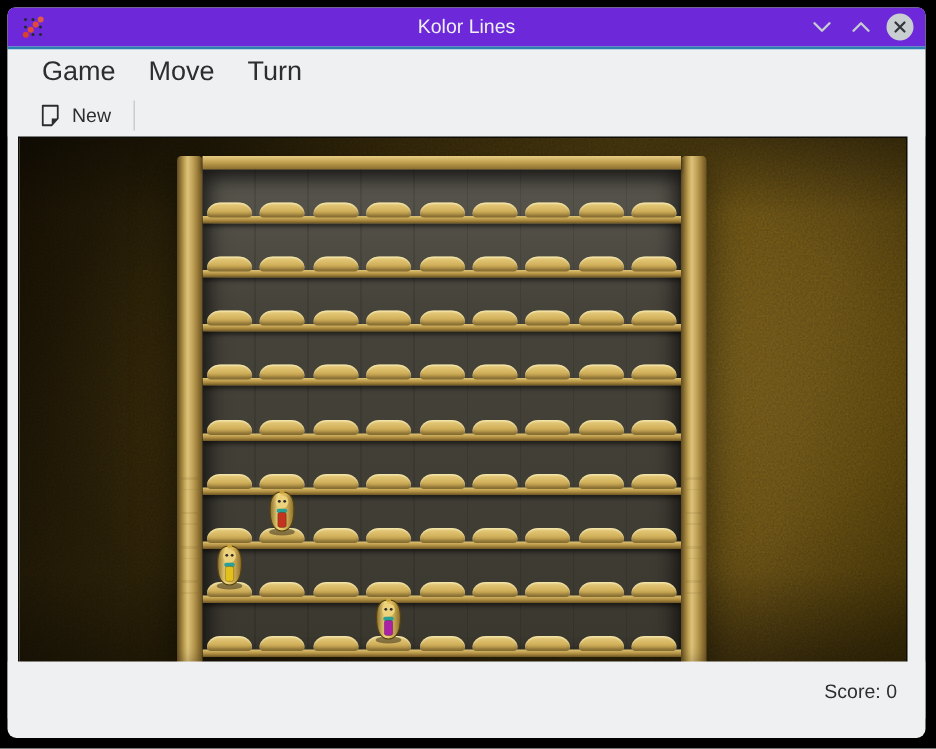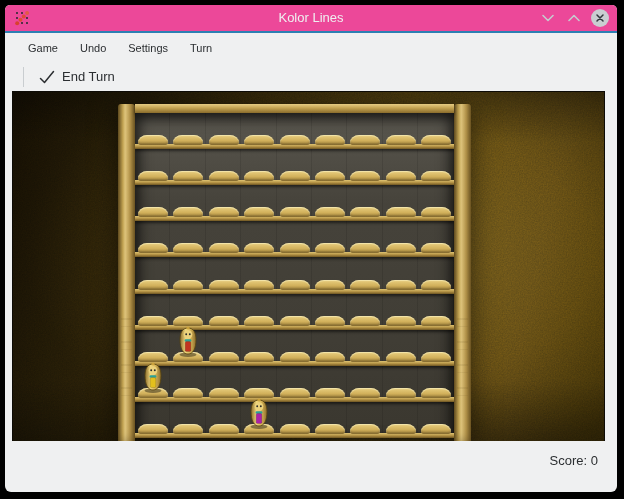--- a/index.html
+++ b/index.html
@@ -7,39 +7,39 @@
     width:624px;height:499px;background:#000;position:relative;overflow:hidden;
     font-family:"Liberation Sans","DejaVu Sans",sans-serif;
     -webkit-font-smoothing:antialiased;
   }
   .window{
     position:absolute;left:5px;top:5px;width:612px;height:487px;
     border-radius:5px 5px 6px 6px;overflow:hidden;background:#eff0f1;
   }
   
   .titlebar{
-    position:absolute;left:0;top:0;width:100%;height:26px;background:#ec4899;
+    position:absolute;left:0;top:0;width:100%;height:26px;background:#6d28d9;
     display:flex;align-items:center;
   }
   .app-icon{position:absolute;left:8px;top:4px;width:18px;height:18px;}
   .title{
     position:absolute;left:0;width:100%;text-align:center;
     color:#eff0f1;font-size:13px;line-height:26px;
   }
   .winbtns{position:absolute;right:8px;top:0;height:26px;display:flex;align-items:center;gap:8px;}
   .winbtn{width:18px;height:18px;display:flex;align-items:center;justify-content:center;cursor:pointer;}
   .closebtn{width:18px;height:18px;border-radius:50%;background:#c9ced1;display:flex;align-items:center;justify-content:center;}
   .accent{position:absolute;left:0;top:26px;width:100%;height:2px;background:#2d7fb3;}
   
   .menubar{
     position:absolute;left:0;top:28px;width:100%;height:29px;background:#eff0f1;
     display:flex;align-items:center;padding-left:12px;box-sizing:border-box;
   }
   .menu-item{
-    font-size:11px;color:#2b2e31;padding:4px 11px;cursor:pointer;border-radius:2px;
+    font-size:18px;color:#2b2e31;padding:4px 11px;cursor:pointer;border-radius:2px;
   }
   
   .toolbar{
     position:absolute;left:0;top:57px;width:100%;height:29px;background:#eff0f1;
     display:flex;align-items:center;padding-left:12px;box-sizing:border-box;
   }
   .tbtn{
     display:flex;align-items:center;gap:7px;background:none;border:none;
     font-family:inherit;font-size:13px;color:#2b2e31;padding:3px 9px;cursor:pointer;
   }
@@ -155,35 +155,35 @@
         <svg width="10" height="10" viewBox="0 0 10 10">
           <path d="M2,2 L8,8 M8,2 L2,8" stroke="#31373c" stroke-width="1.5" stroke-linecap="round"></path>
         </svg>
       </span>
     </span>
   </div>
   <div class="accent"></div>
 
   <div class="menubar">
     <span class="menu-item">Game</span>
-    <span class="menu-item">Undo</span>
-    <span class="menu-item">Settings</span>
+    <span class="menu-item">Move</span>
     <span class="menu-item">Turn</span>
   </div>
 
   <div class="toolbar">
-    <div class="tsep"></div>
     <button class="tbtn">
       <span class="ticon">
-        <svg width="16" height="14" viewBox="0 0 16 14">
-          <polyline points="1.5,8.5 5.5,12.5 14.5,1.5" fill="none" stroke="#2b2e31" stroke-width="1.5" stroke-linecap="round" stroke-linejoin="round"></polyline>
+        <svg width="15" height="16" viewBox="0 0 15 16">
+          <path d="M2.5,1.5 h10 v8.5 l-4,4.5 h-6 z" fill="none" stroke="#2b2e31" stroke-width="1.2" stroke-linejoin="round"></path>
+          <path d="M12.5,10 l-4,4.5 v-4.5 z" fill="#2b2e31"></path>
         </svg>
       </span>
-      <span>End Turn</span>
+      <span>New</span>
     </button>
+    <div class="tsep"></div>
   </div>
 
   <div class="gameview">
     <svg class="noise">
       <filter id="goldnoise">
         <feTurbulence type="fractalNoise" baseFrequency="0.75" numOctaves="2" stitchTiles="stitch"></feTurbulence>
         <feColorMatrix type="matrix" values="0 0 0 0 0.85  0 0 0 0 0.72  0 0 0 0 0.28  0 0 0 0.9 0"></feColorMatrix>
       </filter>
       <rect width="100%" height="100%" filter="url(#goldnoise)"></rect>
     </svg>

